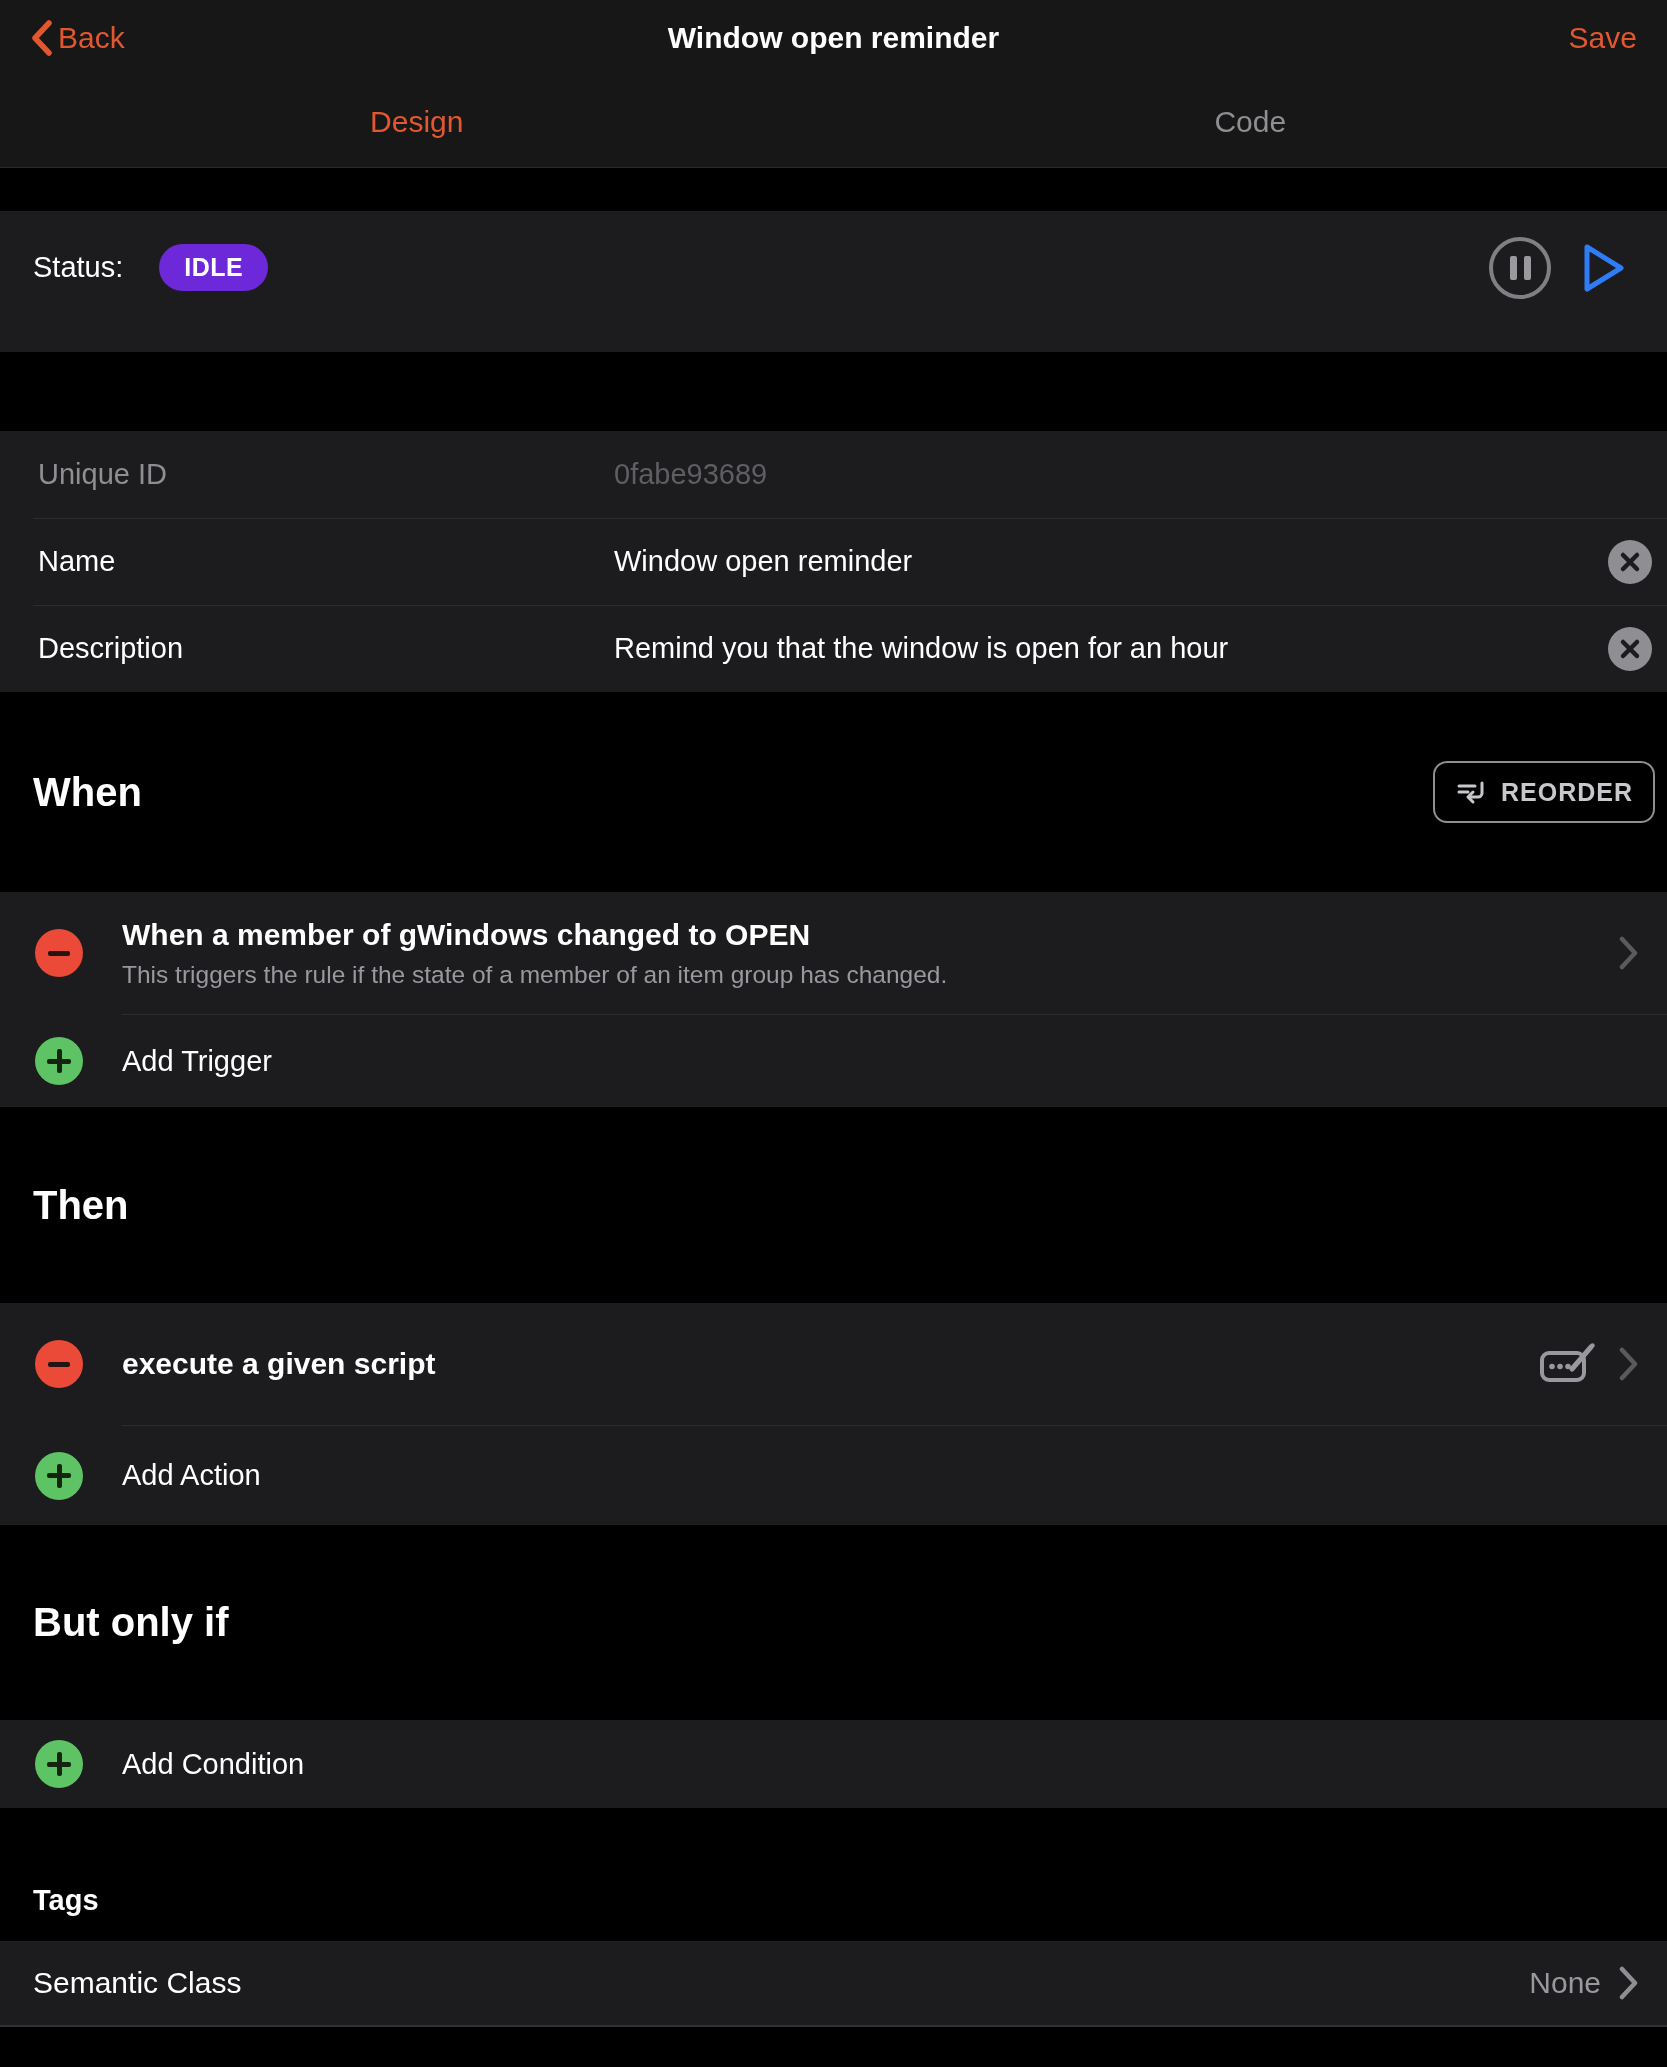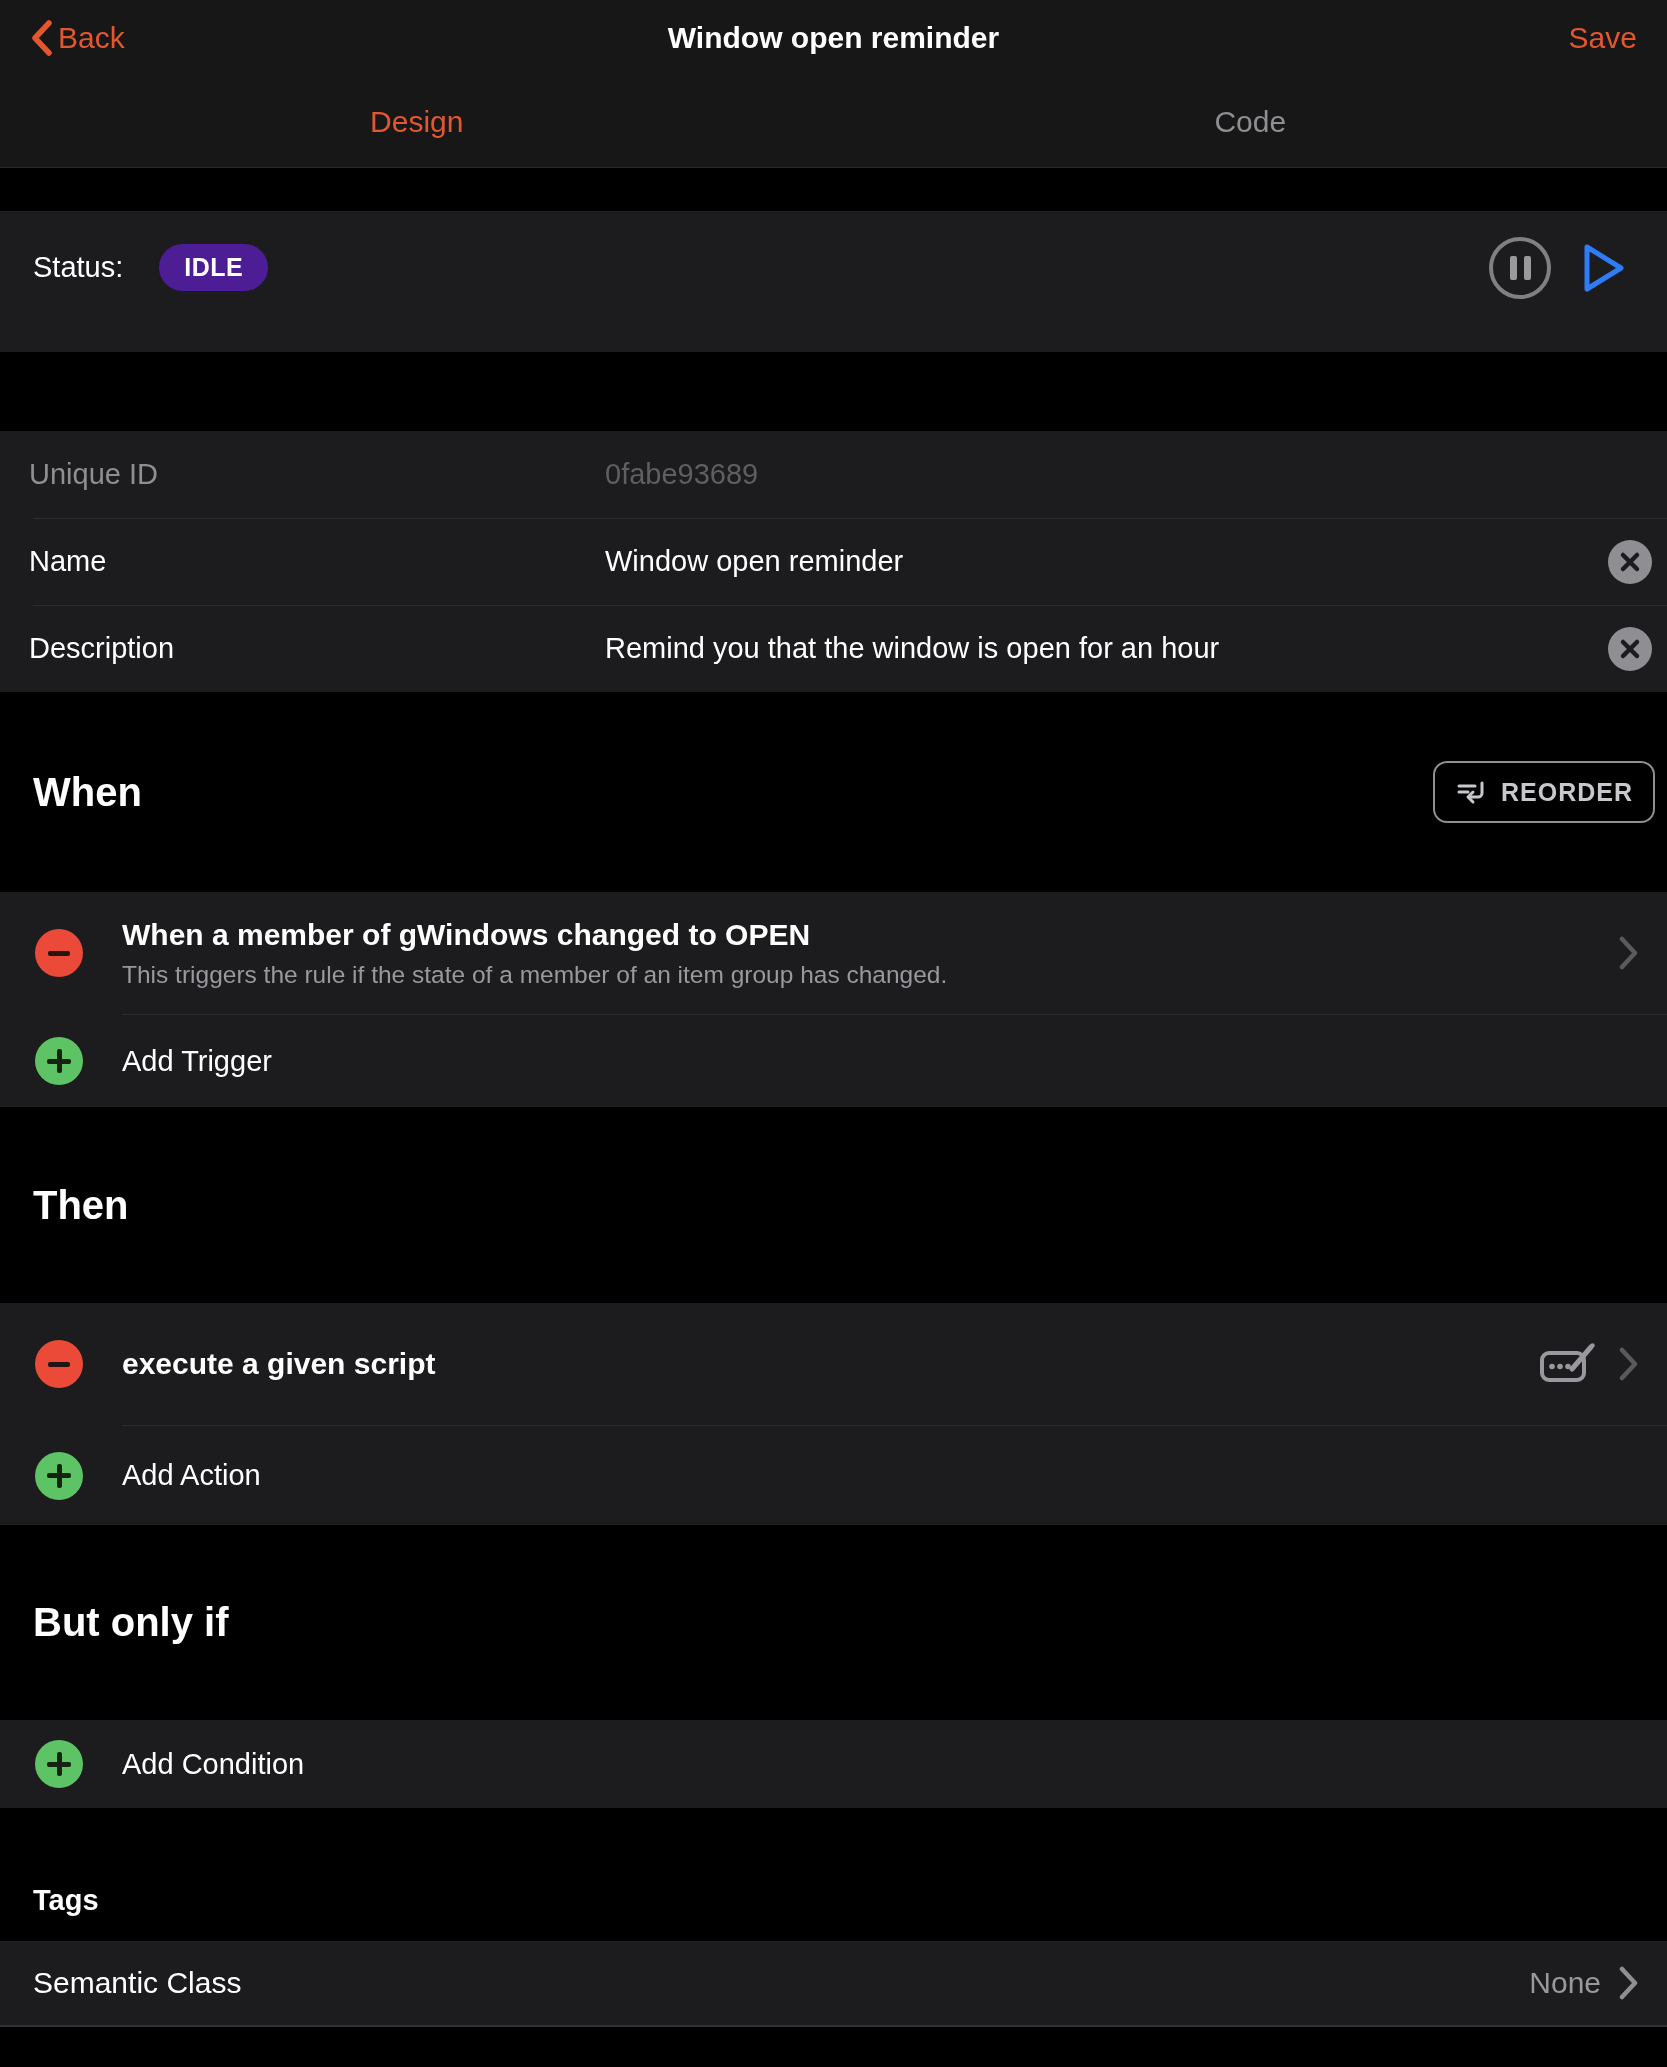--- a/index.html
+++ b/index.html
@@ -18,28 +18,28 @@
   .tab { flex:1; display:flex; align-items:center; justify-content:center; font-size:30px; color:#8e8e93; cursor:pointer; }
   .tab.active { color:#e2572f; }
 
   
   .gap43 { height:43px; } .gap79 { height:79px; }
   .card { background:#1c1c1e; }
 
   
   .status-row { height:141px; background:#1c1c1e; display:flex; align-items:center; padding:0 36px 28px 33px; }
   .status-label { font-size:29px; color:#fff; }
-  .status-badge { margin-left:36px; background:#4c1d95; color:#fff; font-size:25px; font-weight:bold; padding:9px 25px; border-radius:999px; letter-spacing:0.5px; }
+  .status-badge { margin-left:36px; background:#6d28d9; color:#fff; font-size:25px; font-weight:bold; padding:9px 25px; border-radius:999px; letter-spacing:0.5px; }
   .status-actions { margin-left:auto; display:flex; align-items:center; gap:24px; }
   .pause-btn { width:62px; height:62px; border:4px solid #7f7f84; border-radius:50%; display:flex; align-items:center; justify-content:center; gap:7px; cursor:pointer; }
   .pause-bar { width:7px; height:24px; background:#9a9a9e; border-radius:2px; }
   .play-btn { width:56px; height:58px; cursor:pointer; }
 
   
-  .field-row { height:87px; display:flex; align-items:center; padding:0 15px 0 29px; position:relative; }
+  .field-row { height:87px; display:flex; align-items:center; padding:0 15px 0 38px; position:relative; }
   .field-row + .field-row::before { content:""; position:absolute; top:0; left:33px; right:0; height:1px; background:#2c2c2e; }
   .field-label { width:576px; font-size:29px; color:#fff; flex-shrink:0; }
   .field-label.dim { color:#8e8e93; }
   .field-value { flex:1; font-size:29px; color:#fff; white-space:nowrap; overflow:hidden; }
   .field-value.dim { color:#5e5e63; }
   .clear-btn { width:44px; height:44px; border-radius:50%; background:#8e8e93; display:flex; align-items:center; justify-content:center; flex-shrink:0; cursor:pointer; }
 
   
   .section-head { display:flex; align-items:center; padding:0 12px 0 33px; }
   .sh-when { height:200px; } .sh-then { height:196px; } .sh-butonlyif { height:195px; }

